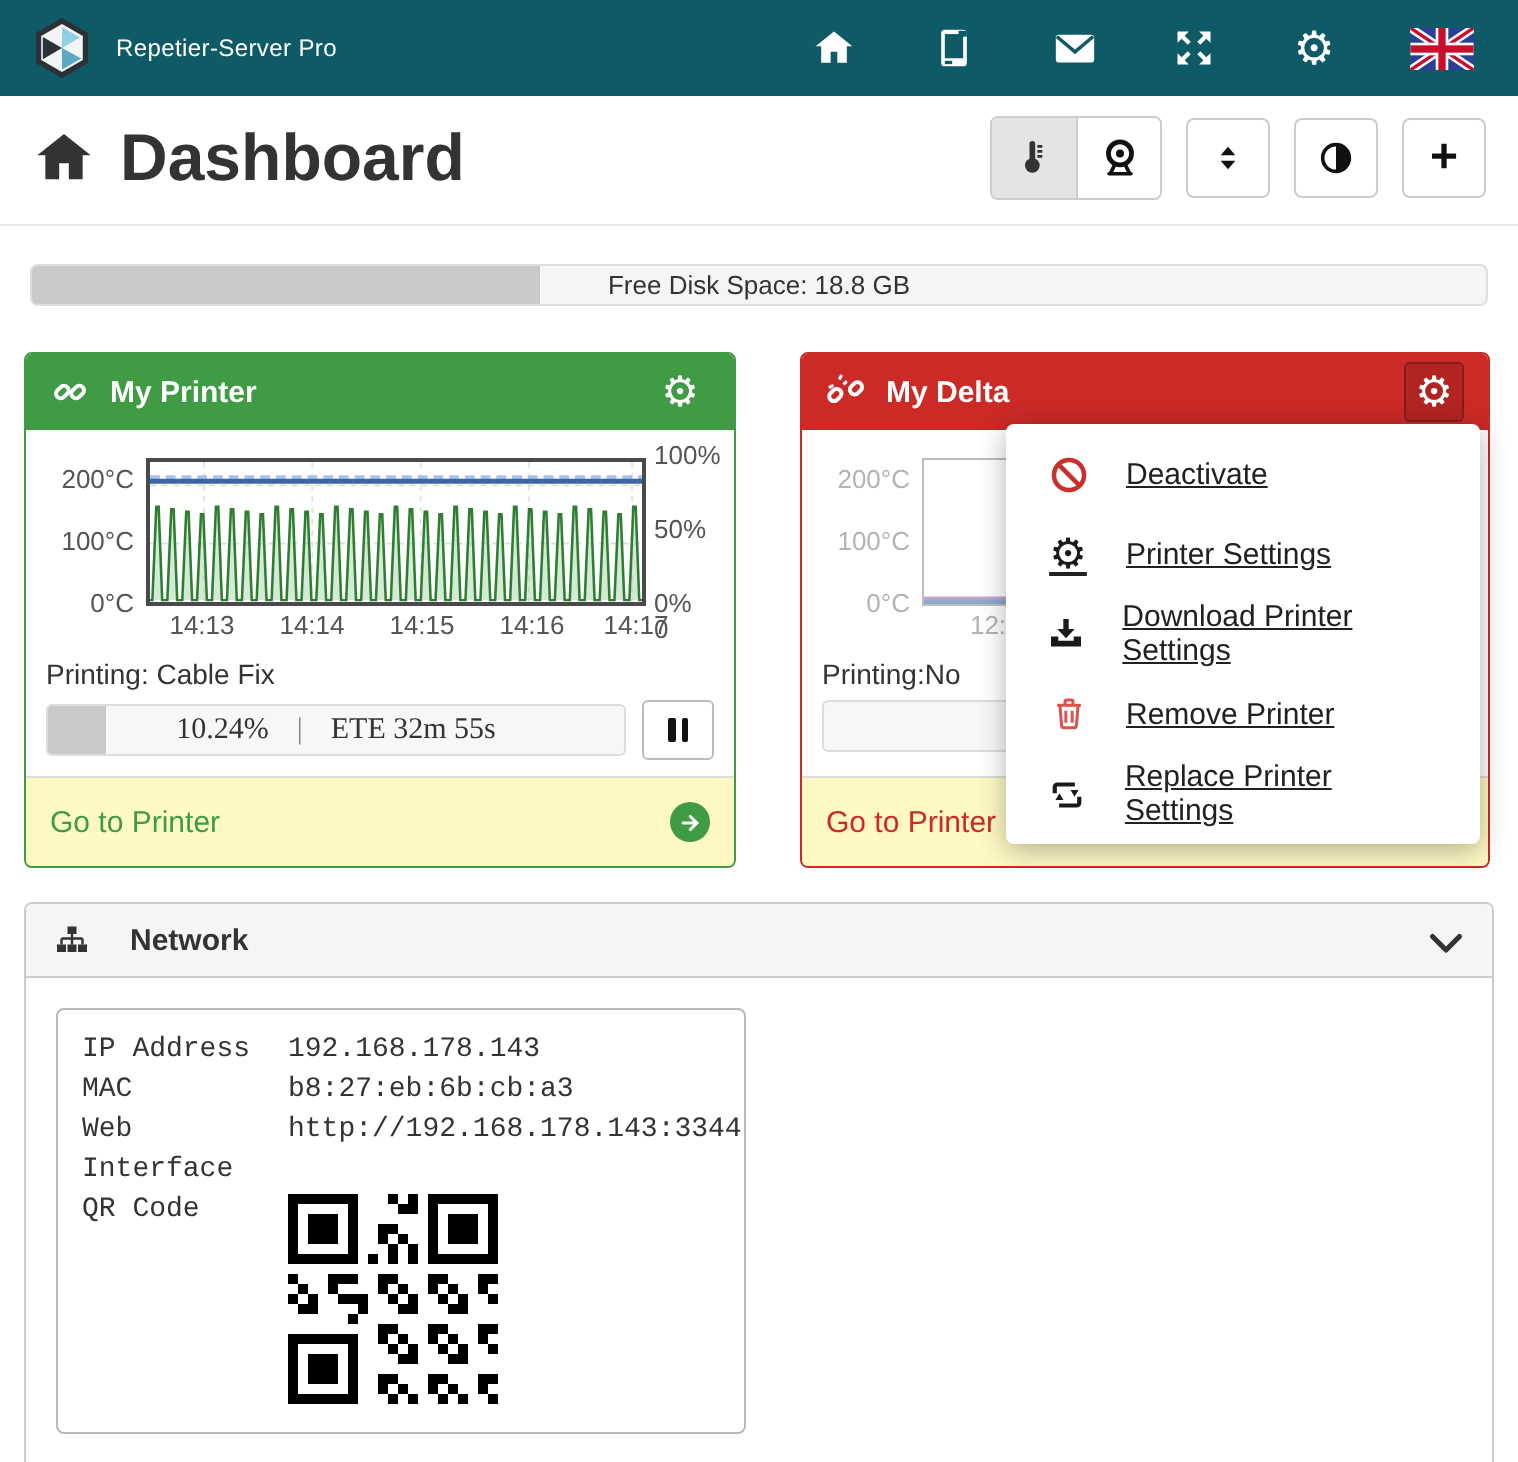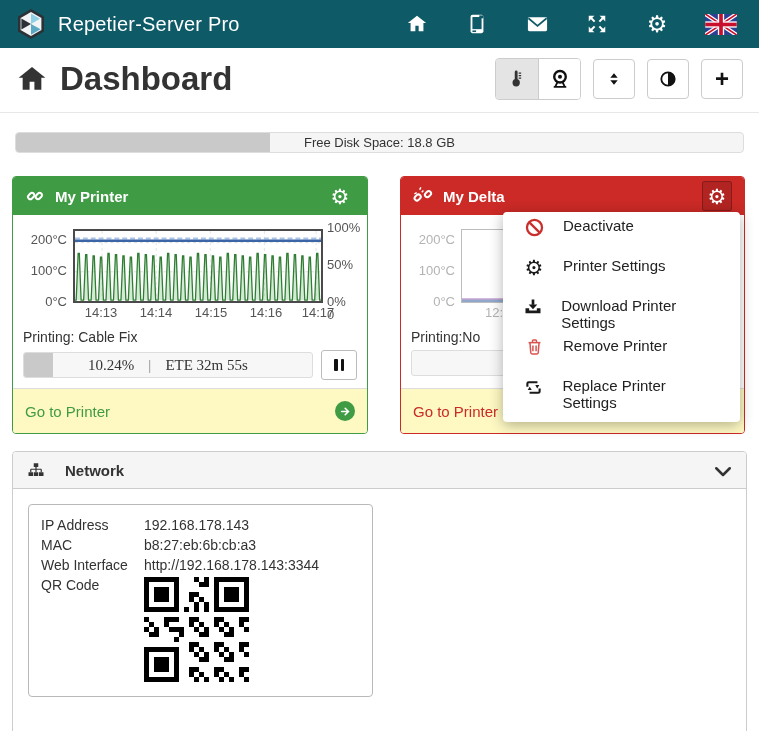--- a/index.html
+++ b/index.html
@@ -2,21 +2,21 @@
 <html><head>
 <meta charset="utf-8">
 <style>
   * { box-sizing: border-box; margin: 0; padding: 0; }
   html,body { width:759px; height:731px; overflow:hidden; background:#fff;
     font-family:"Liberation Sans", sans-serif; color:#333; }
 
   
   .navbar { height:48px; background:#0e5a66; display:flex; align-items:center; padding:0 14px; }
   .brand { display:flex; align-items:center; gap:10px; }
-  .brand-title { color:#fff; font-size:20px; letter-spacing:.2px; }
+  .brand-title { color:#fff; font-size:12px; letter-spacing:.2px; }
   .nav-icons { margin-left:auto; display:flex; align-items:center; gap:36px; padding-right:8px; }
   .nav-icon { width:24px; height:24px; display:flex; align-items:center; justify-content:center; cursor:pointer; }
   .gear-glyph { color:#fff; font-size:23px; line-height:1; }
 
   
   .page-header { display:flex; align-items:center; padding:10px 16px 12px; border-bottom:1px solid #e7e7e7; }
   .page-title { display:flex; align-items:center; gap:12px; font-size:33px; font-weight:bold; color:#333; }
   .toolbar { margin-left:auto; display:flex; gap:12px; align-items:center; }
   .btn { background:#fff; border:1px solid #ccc; border-radius:4px; height:40px; min-width:42px;
          display:flex; align-items:center; justify-content:center; cursor:pointer; }
@@ -76,37 +76,37 @@
   .printer-card.green .footer-link { color:#3f9b44; }
   .printer-card.red   .footer-link { color:#cb2a26; }
   .footer-arrow { margin-left:auto; width:20px; height:20px; border-radius:50%;
                   display:flex; align-items:center; justify-content:center; }
   .printer-card.green .footer-arrow { background:#3f9b44; }
   .printer-card.red   .footer-arrow { background:#cb2a26; }
 
   
   .dropdown { position:absolute; left:503px; top:212px; width:237px; background:#fff; border-radius:4px;
               box-shadow:0 3px 14px rgba(0,0,0,.3); padding:5px 0; z-index:50; }
-  .dd-item { display:flex; align-items:flex-start; gap:18px; height:40px; padding:0 20px; font-size:15px;
-             color:#212121; cursor:pointer; }
+  .dd-item { display:flex; align-items:center; gap:18px; height:40px; padding:0 20px; font-size:15px;
+             color:#212121; cursor:pointer;text-decoration:underline; }
   .dd-icon { width:22px; display:flex; align-items:center; justify-content:center; }
   .dd-icon .gear-glyph { color:#1a1a1a; font-size:21px; }
 
   
   .network-panel { margin:17px 12px 0; border:1px solid #ccc; border-radius:4px; }
   .panel-heading { background:#f5f5f5; border-bottom:1px solid #ccc; border-radius:3px 3px 0 0;
                    padding:9px 14px; display:flex; align-items:flex-end; gap:20px; cursor:pointer; }
   .panel-title { font-size:15px; font-weight:bold; color:#333; }
   .panel-chevron { margin-left:auto; display:flex; }
   .panel-body { background:#fff; padding:15px; min-height:262px; border-radius:0 0 3px 3px; }
 
   .iface-card { width:345px; border:1px solid #b9b9b9; border-radius:4px; overflow:hidden; }
   .iface-header { background:#0e5a66; color:#fff; padding:9px 12px; display:flex; align-items:center; gap:10px; }
   .iface-title { font-size:15px; font-weight:bold; }
-  .iface-body { padding:10px 12px 14px; }
+  .iface-body { padding:10px 12px 14px;font-family:Liberation Mono, monospace; }
   .iface-grid { display:grid; grid-template-columns:95px 1fr; column-gap:8px; row-gap:0;
                 font-size:14px; line-height:20px; }
   .iface-grid .lbl { color:#333; }
   .iface-grid .val { color:#333; }
   .qr-wrap { margin-top:2px; }
 
   svg { display:block; }
 </style>
 </head>
 <body>

